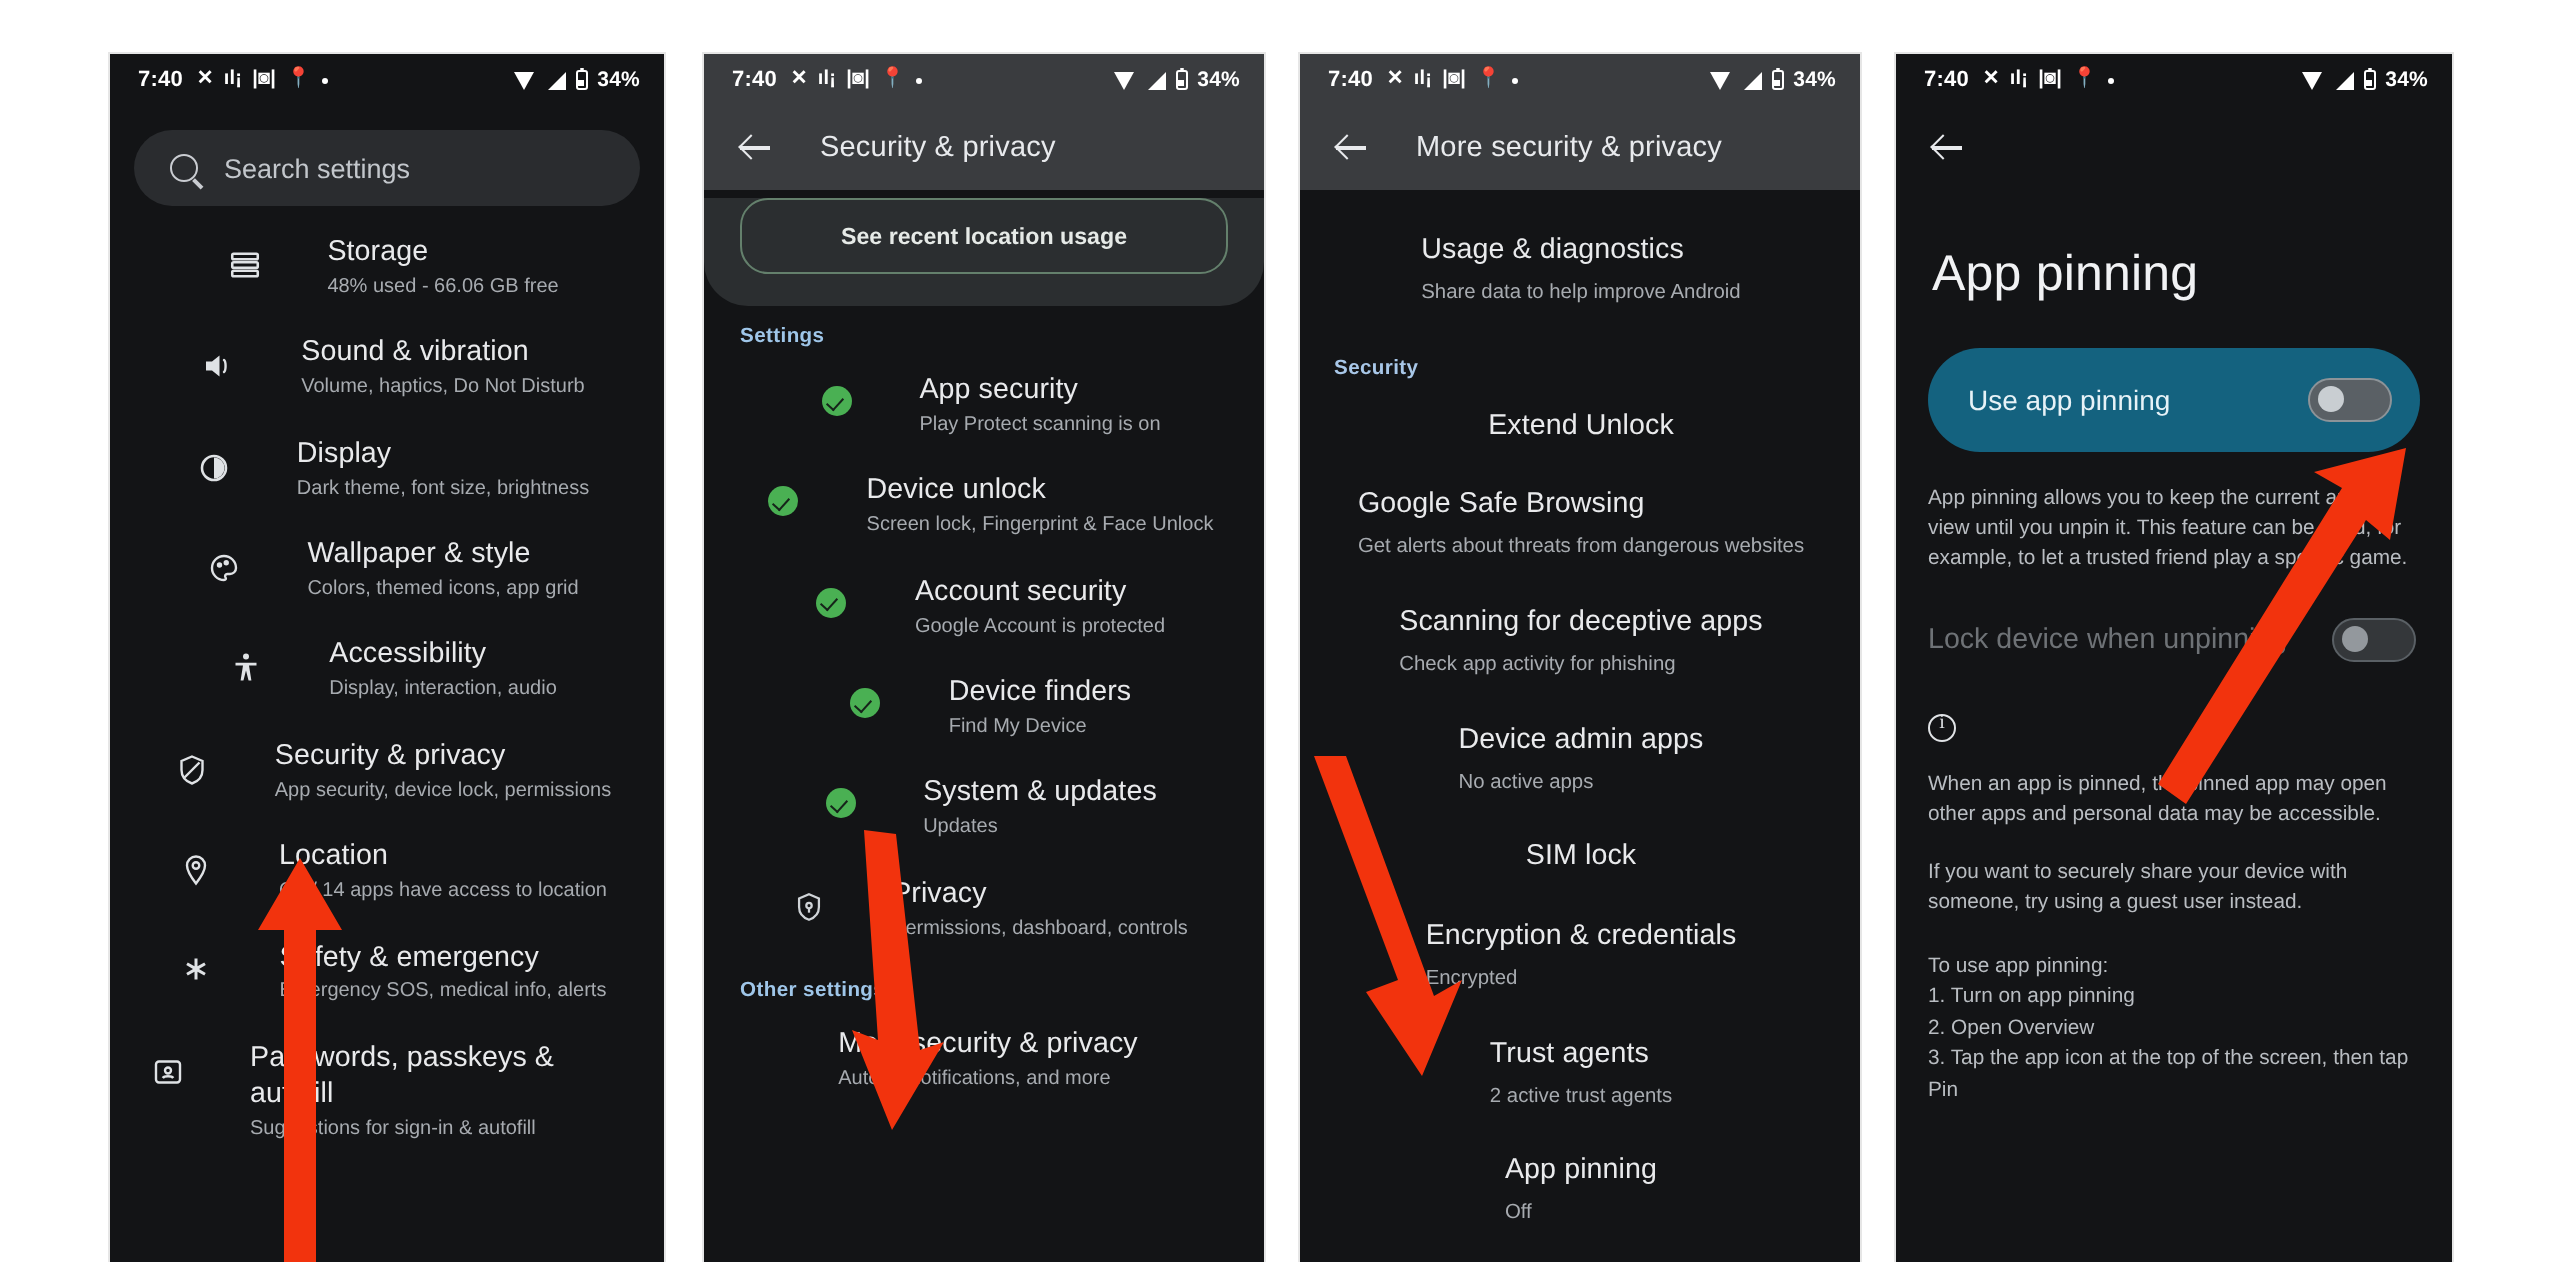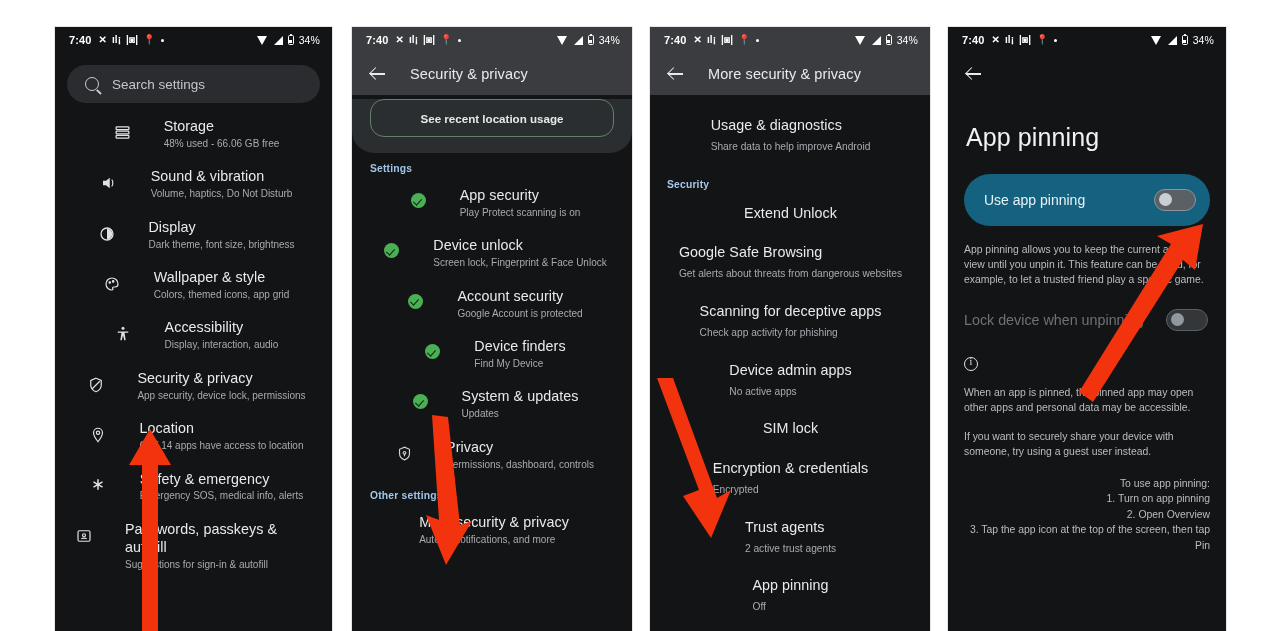--- a/index.html
+++ b/index.html
@@ -32,21 +32,21 @@
     justify-content: space-between;
     padding: 0 12px 0 14px;
     font-size: 10.5px;
     color: #ffffff;
     font-weight: 700;
     letter-spacing: .1px;
   }
   .sb-left, .sb-right { display: flex; align-items: center; gap: 5px; }
   .sb-left .glyph, .sb-right .glyph { font-size: 10px; line-height: 1; display:inline-block; }
   .sb-time { font-size: 11px; font-weight: 700; margin-right: 2px; }
-  .sb-batt { font-size: 10.5px; font-weight: 400; }
+  .sb-batt { font-size: 10.5px; font-weight: 700; }
   .dotlet { width: 3px; height: 3px; border-radius: 50%; background: #fff; display:inline-block; }
 
   .wifi-ic { width: 11px; height: 9px; position: relative; display:inline-block;}
   .wifi-ic:after{
     content:""; position:absolute; left:0; top:0;
     border-left:5.5px solid transparent; border-right:5.5px solid transparent;
     border-top:9px solid #fff;
   }
   .sig-ic { width: 10px; height: 9px; position: relative; display:inline-block;}
   .sig-ic:after{
@@ -160,21 +160,21 @@
   .p4-row .lbl { font-size:14.3px; color:#6e7276; }
   .info-ic {
     width:14px;height:14px;border:1.3px solid #e0e3e6;border-radius:50%;
     position:relative; margin-top:26px;
   }
   .info-ic:after{
     content:"i"; position:absolute; left:0; right:0; top:-2.2px; text-align:center;
     font-size:10px; color:#e0e3e6; font-family:"Liberation Serif", serif;
   }
   .p4-note { font-size:10.4px; color:#b9bdc2; line-height:1.45; margin-top:14px;}
-  .p4-steps { font-size:10.4px; color:#b9bdc2; line-height:1.5; margin-top:16px;text-align:right;}
+  .p4-steps { font-size:10.4px; color:#b9bdc2; line-height:1.5; margin-top:16px;}
 
   
   .arrow { position: absolute; pointer-events: none; }
 
   
   svg.gi { display:block; }
 </style>
 </head>
 <body>
 

